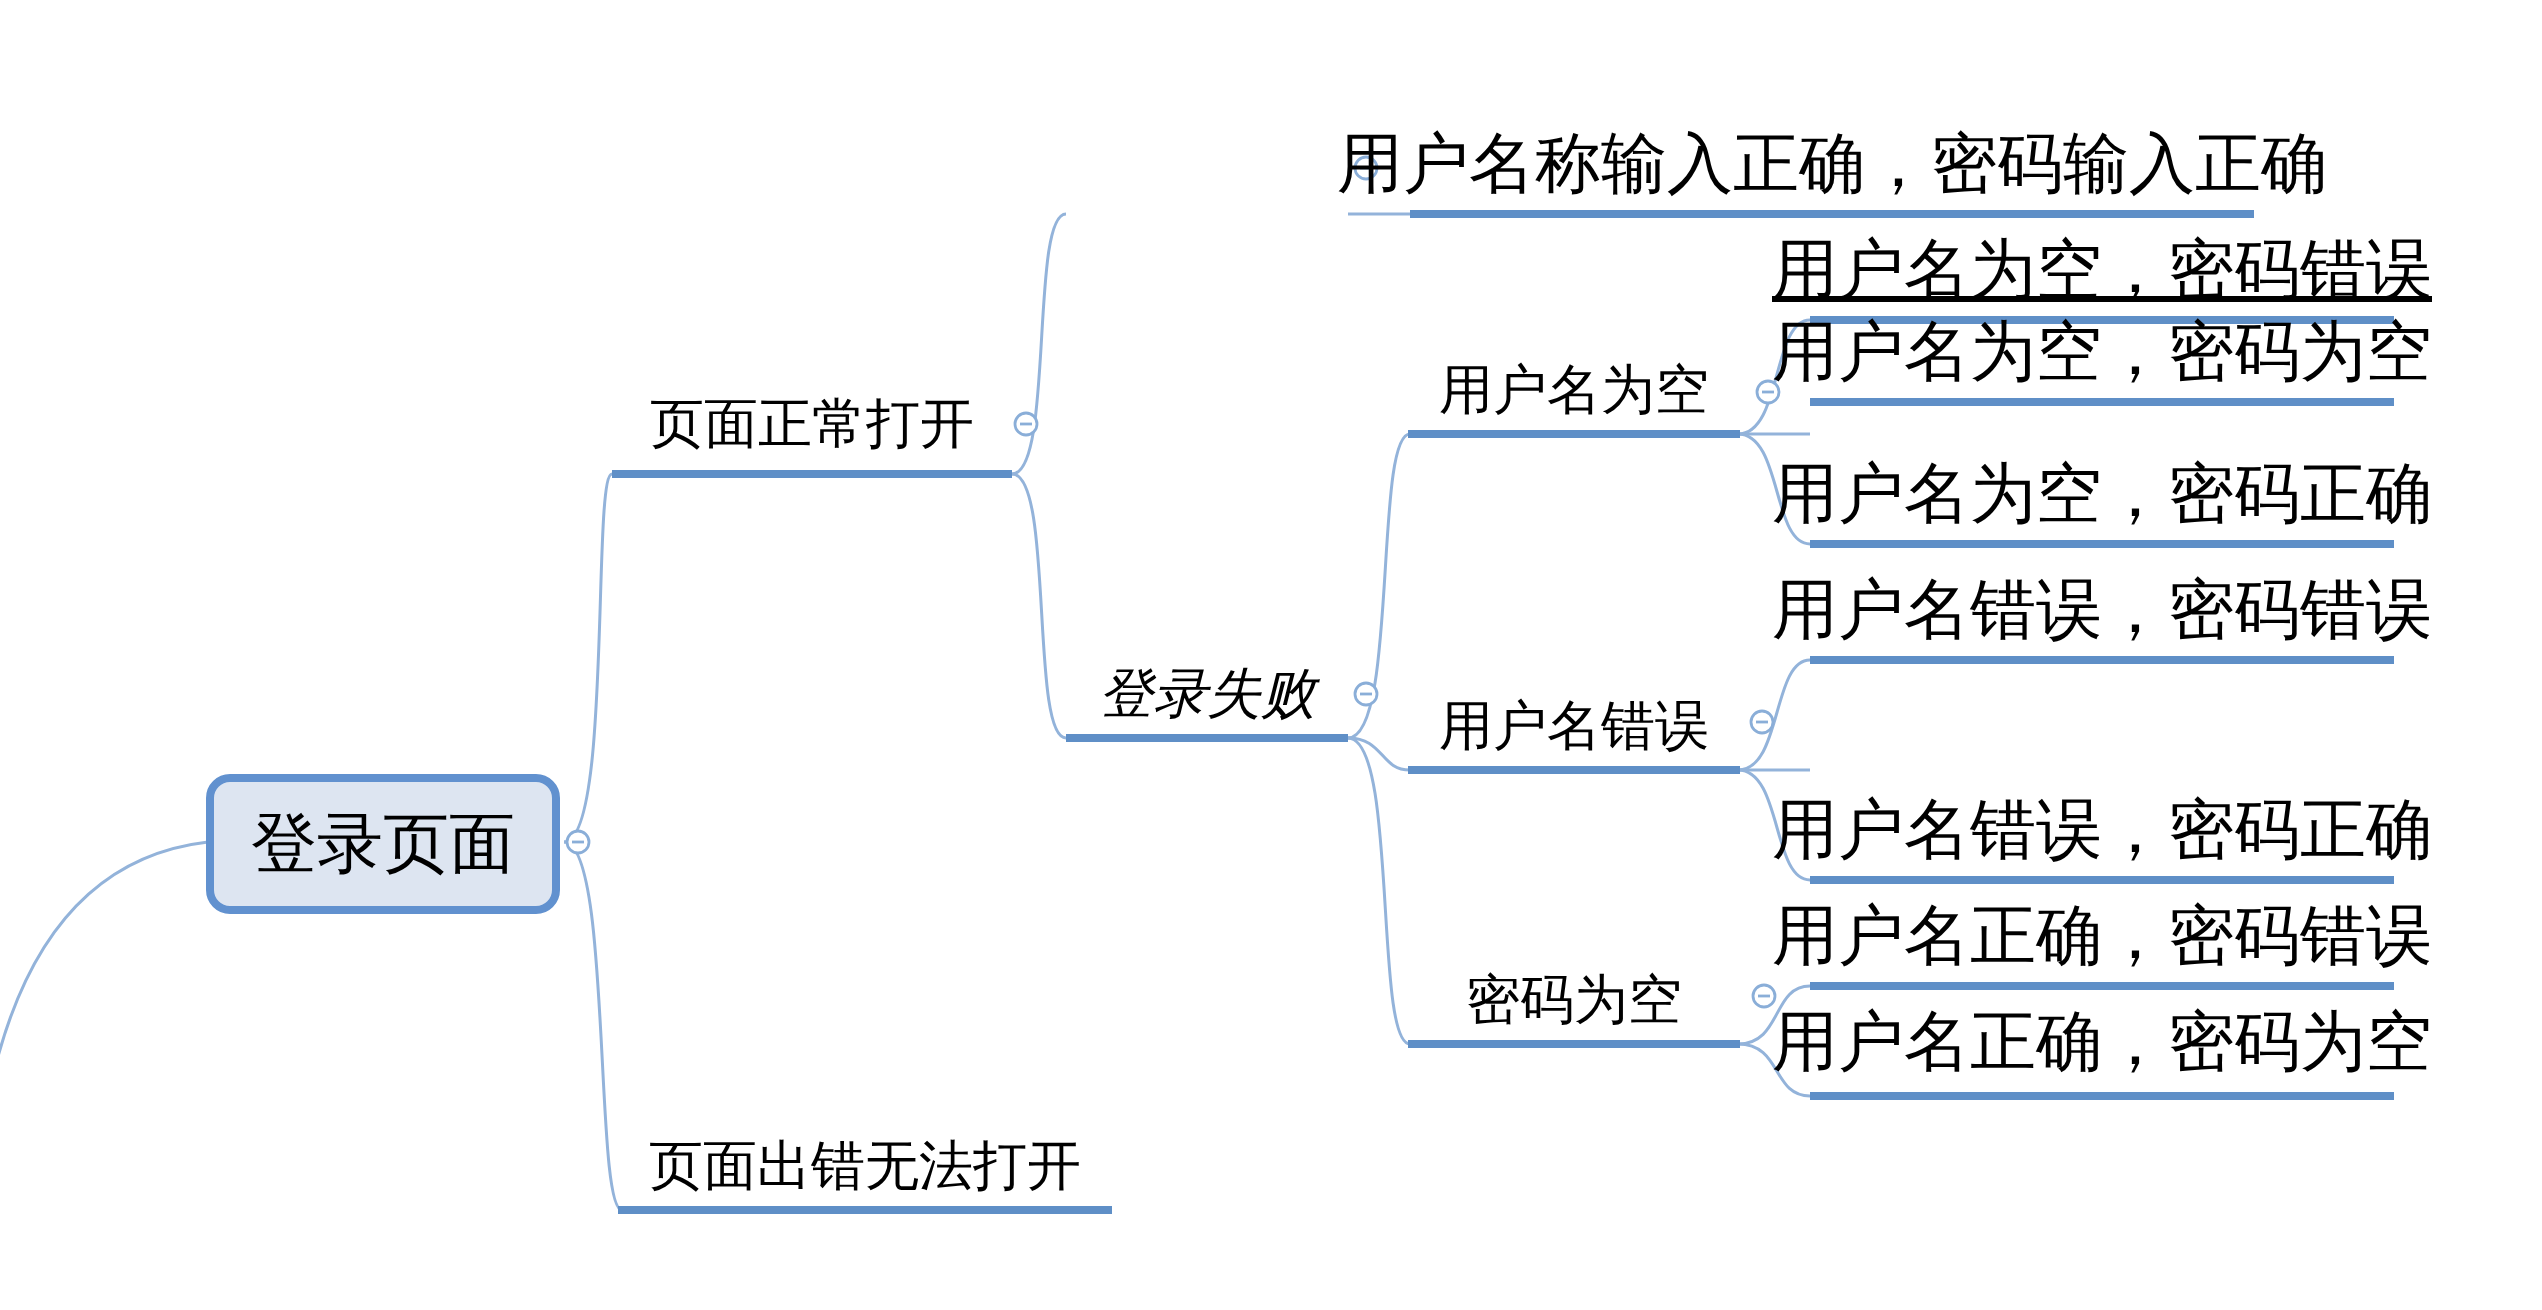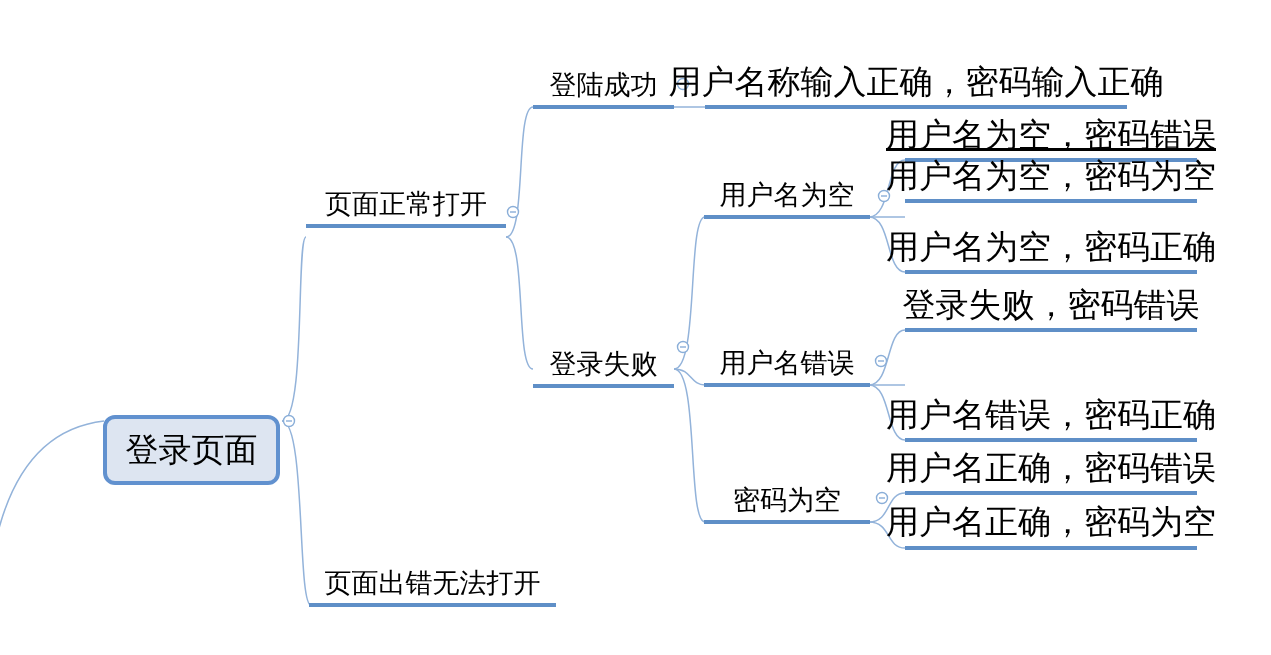--- a/index.html
+++ b/index.html
@@ -16,21 +16,21 @@
     color:#000;white-space:nowrap;
     border-bottom:4px solid #5f8fc7;
     padding-bottom:4px;line-height:1.15;
   }
   .t2{font-size:27px;}
   .leaf{font-size:33px;}
   .root-topic{
     position:absolute;box-sizing:border-box;z-index:2;
     display:flex;align-items:center;justify-content:center;
     background:#dde5f1;border:4px solid #6191cf;border-radius:12px;
-    font-size:33px;color:#000;white-space:nowrap;margin-top:28px;
+    font-size:33px;color:#000;white-space:nowrap;
   }
   .wire{fill:none;stroke:#93b3da;stroke-width:1.5;}
   .collapse circle{fill:#ffffff;stroke:#8aaed8;stroke-width:1.4;}
   .collapse line{stroke:#8aaed8;stroke-width:1.4;}
 </style>
 </head>
 <body>
 
 <div id="canvas">
 
@@ -79,32 +79,31 @@
         <line x1="878" y1="361" x2="884" y2="361"></line>
     </g>
     <g class="collapse">
       <circle cx="882" cy="498" r="5.5"></circle>
         <line x1="879" y1="498" x2="885" y2="498"></line>
     </g>
   </svg>
 
   <div class="root-topic" style="left:103px;top:387px;width:177px;height:70px;">登录页面</div>
 
-  <div class="topic t2" style="left:306px;top:184px;width:200px;height:44px;">页面正常打开</div>
+  <div class="topic t2" style="left:306px;top:195px;width:200px;height:44px;font-family:Liberation Mono, monospace;">页面正常打开</div>
   <div class="topic t2" style="left:309px;top:563px;width:247px;height:44px;">页面出错无法打开</div>
 
-  <div class="topic t2" style="left:533px;top:65px;width:141px;height:44px;">登陆成功</div>
-  <div class="topic t2" style="left:533px;top:344px;width:141px;height:44px;">登录失败</div>
+  <div class="topic t2" style="left:533px;top:327px;width:141px;height:44px;font-style:italic;">登录失败</div>
 
   <div class="topic leaf" style="left:705px;top:69px;width:422px;height:40px;">用户名称输入正确，密码输入正确</div>
   <div class="topic t2" style="left:704px;top:175px;width:166px;height:44px;">用户名为空</div>
   <div class="topic t2" style="left:704px;top:343px;width:166px;height:44px;">用户名错误</div>
   <div class="topic t2" style="left:704px;top:480px;width:166px;height:44px;">密码为空</div>
 
   <div class="topic leaf" style="left:905px;top:122px;width:292px;height:40px;text-decoration:underline;">用户名为空，密码错误</div>
   <div class="topic leaf" style="left:905px;top:163px;width:292px;height:40px;">用户名为空，密码为空</div>
   <div class="topic leaf" style="left:905px;top:234px;width:292px;height:40px;">用户名为空，密码正确</div>
-  <div class="topic leaf" style="left:905px;top:292px;width:292px;height:40px;">登录失败，密码错误</div>
+  <div class="topic leaf" style="left:905px;top:292px;width:292px;height:40px;">用户名错误，密码错误</div>
   <div class="topic leaf" style="left:905px;top:402px;width:292px;height:40px;">用户名错误，密码正确</div>
   <div class="topic leaf" style="left:905px;top:455px;width:292px;height:40px;text-align:center;">用户名正确，密码错误</div>
   <div class="topic leaf" style="left:905px;top:510px;width:292px;height:40px;font-family:Liberation Serif, serif;">用户名正确，密码为空</div>
 
 </div>
 
 </body></html>

